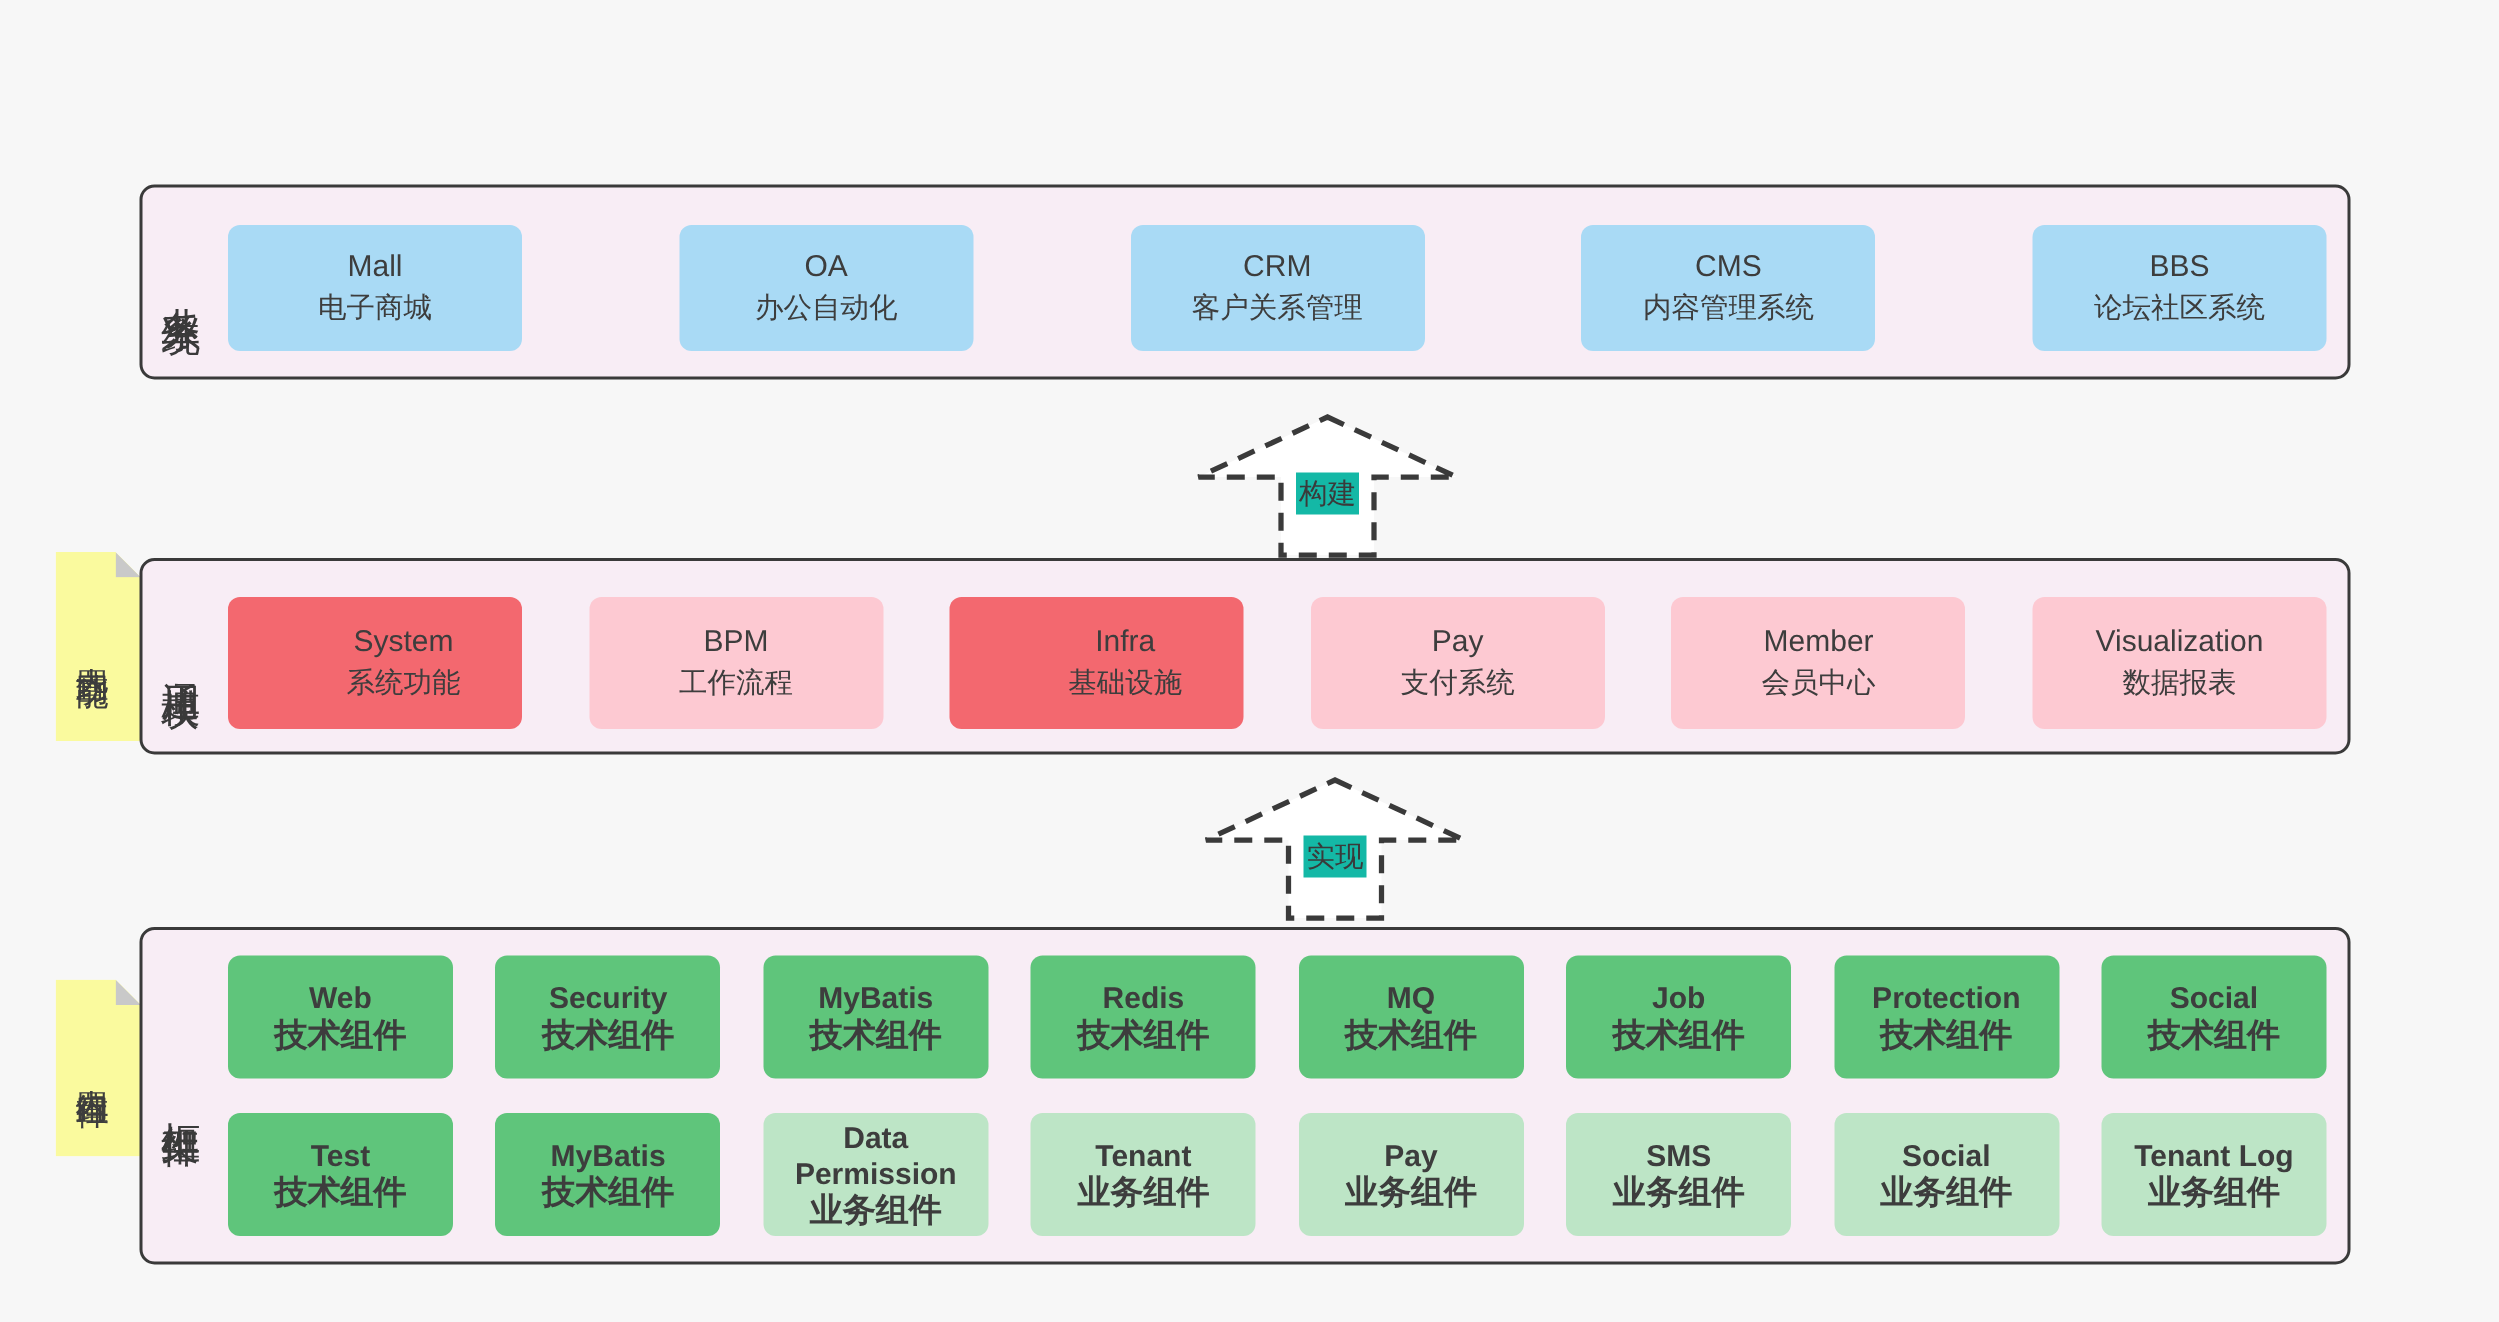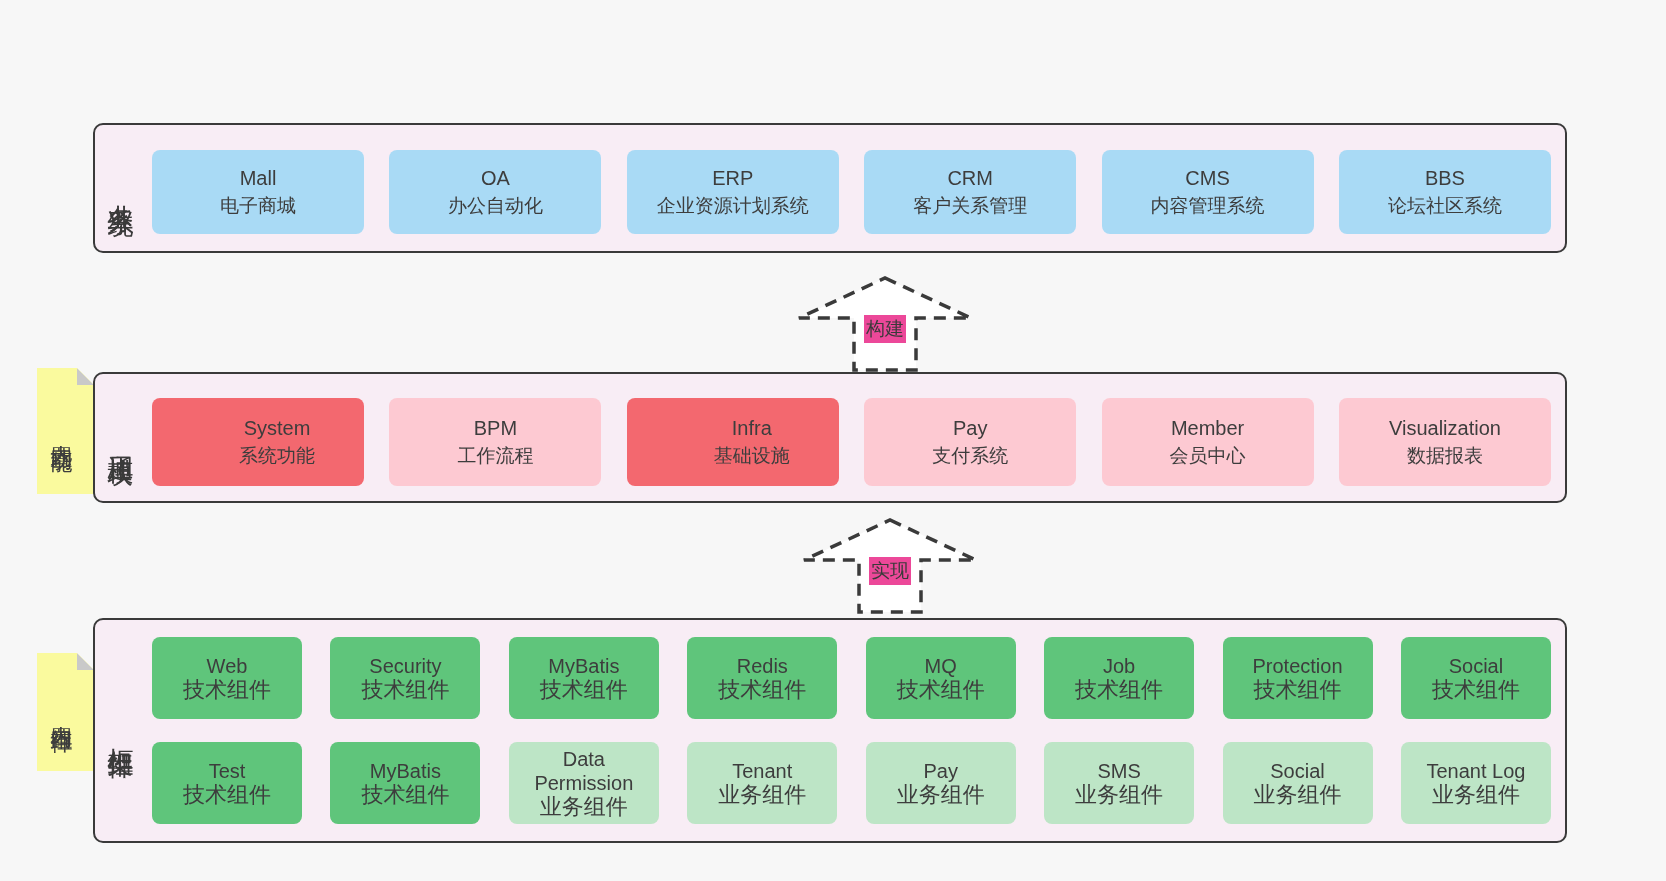--- a/index.html
+++ b/index.html
@@ -34,38 +34,38 @@
   }
   #panel-business .row{top:25px;height:84px;}
   #panel-modules .row{top:24px;height:88px;}
   #panel-framework .row-1{top:17px;height:82px;}
   #panel-framework .row-2{top:122px;height:82px;}
   .box{
     border-radius:8px;display:flex;flex-direction:column;
     align-items:center;justify-content:center;text-align:center;
     color:#3d3d3d;box-sizing:border-box;padding:2px 6px;
   }
-  .w6{width:212px;}
-  .w8{width:150px;}
+  .w6{width:196px;}
+  .w8{width:150px;font-weight:bold;}
   .box .t1{font-size:20px;line-height:27px;}
   .box .t2{font-size:19px;line-height:27px;}
   .w8 .t1{font-size:20px;line-height:24px;max-width:120px;}
   .w8 .t2{font-size:22px;line-height:24px;}
   .blue{background:var(--blue);}
   .red{background:var(--red);padding-left:44px;}
   .pink{background:var(--pink);}
   .green{background:var(--green);}
   .lightgreen{background:var(--light-green);}
   .arrow{position:absolute;width:176px;height:96px;z-index:1;}
   #arrow-build{left:797px;top:276px;}
   #arrow-implement{left:802px;top:518px;}
   .arrow svg{position:absolute;left:0;top:0;}
   .arrow-label{
     position:absolute;left:50%;top:39px;transform:translateX(-50%);
-    font-size:19px;color:var(--text);background:#ec4899;
+    font-size:19px;color:var(--text);background:#14b8a6;
     padding:1px 2px;white-space:nowrap;
   }
   .sticky{
     position:absolute;width:57px;background:var(--sticky-yellow);z-index:0;
     clip-path:polygon(0 0,calc(100% - 17px) 0,100% 17px,100% 100%,0 100%);
     display:flex;align-items:center;justify-content:center;
   }
   #sticky-features{left:37px;top:368px;height:126px;}
   #sticky-components{left:37px;top:653px;height:118px;}
   .sticky .fold{
@@ -96,24 +96,20 @@
   <div class="row">
     <div class="box w6 blue">
       <div class="t1">Mall</div>
       <div class="t2">电子商城</div>
     </div>
     <div class="box w6 blue">
       <div class="t1">OA</div>
       <div class="t2">办公自动化</div>
     </div>
     <div class="box w6 blue">
-      <div class="t1">ERP</div>
-      <div class="t2">企业资源计划系统</div>
-    </div>
-    <div class="box w6 blue">
       <div class="t1">CRM</div>
       <div class="t2">客户关系管理</div>
     </div>
     <div class="box w6 blue">
       <div class="t1">CMS</div>
       <div class="t2">内容管理系统</div>
     </div>
     <div class="box w6 blue">
       <div class="t1">BBS</div>
       <div class="t2">论坛社区系统</div>

